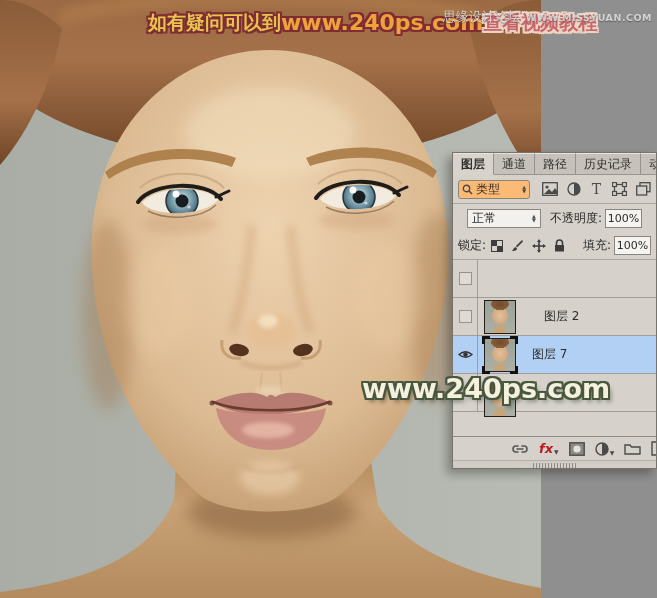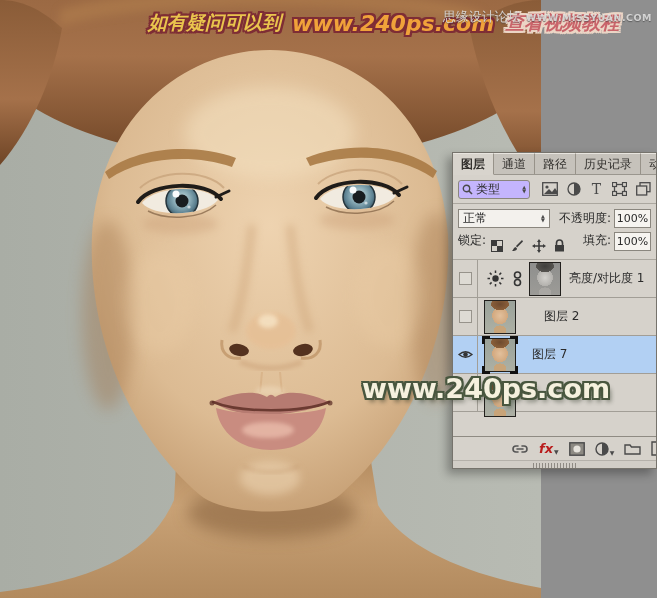--- a/index.html
+++ b/index.html
@@ -3,22 +3,22 @@
 <meta charset="utf-8">
 <style>
   * { margin:0; padding:0; box-sizing:border-box; }
   body { font-family:"DejaVu Sans","Liberation Sans",sans-serif; background:#666; }
   .stage { position:relative; width:657px; height:598px; overflow:hidden; background:#8f8f8f; }
 
   
   .photo { position:absolute; left:0; top:0; width:541px; height:598px; }
 
   
-  .top-banner { position:absolute; left:148px; top:10px; display:flex; align-items:flex-end; gap:11px;
-    font-weight:bold; white-space:nowrap; z-index:40;font-style:italic; }
+  .top-banner { position:absolute; left:148px; top:10px; display:flex; align-items:flex-start; 
+    font-weight:bold; white-space:nowrap; z-index:40; }
   .o-gold { color:#e9c44d; font-size:19px;
     text-shadow:-2px -2px 0 #7e2d35,2px -2px 0 #7e2d35,-2px 2px 0 #7e2d35,2px 2px 0 #7e2d35,0 -2px 0 #7e2d35,0 2px 0 #7e2d35,-2px 0 0 #7e2d35,2px 0 0 #7e2d35; }
   .o-url { color:#f0a23a; font-size:22px;
     text-shadow:-2px -2px 0 #7e2d35,2px -2px 0 #7e2d35,-2px 2px 0 #7e2d35,2px 2px 0 #7e2d35,0 -2px 0 #7e2d35,0 2px 0 #7e2d35,-2px 0 0 #7e2d35,2px 0 0 #7e2d35; }
   .o-red { color:#c9646a; font-size:19px;
     text-shadow:-2px -2px 0 #ecd6c6,2px -2px 0 #ecd6c6,-2px 2px 0 #ecd6c6,2px 2px 0 #ecd6c6,0 -2px 0 #ecd6c6,0 2px 0 #ecd6c6,-2px 0 0 #ecd6c6,2px 0 0 #ecd6c6; }
   .corner-mark { position:absolute; right:5px; top:8px; z-index:41; display:flex; align-items:baseline; gap:5px;
     color:rgba(228,228,228,.85); text-shadow:0 1px 1px rgba(60,60,60,.6); white-space:nowrap; }
   .corner-mark .cn { font-size:13px; font-weight:normal; }
   .corner-mark .en { font-size:9.5px; letter-spacing:.5px; font-weight:bold; }
@@ -30,34 +30,34 @@
   .panel { position:absolute; left:452px; top:152px; width:205px; height:317px; z-index:50;
     background:#d6d2cb; border:1px solid #76736c; box-shadow:-5px 5px 9px rgba(0,0,0,.3);
     font-size:12px; color:#2b2b2b; overflow:hidden; }
   .tabs { display:flex; height:22px; background:#c2beb7; border-bottom:1px solid #9a968e; }
   .tab { padding:0 8px; line-height:21px; border-right:1px solid #979289; border-top:1px solid #e8e5df;
     background:#c6c2bb; color:#33312e; white-space:nowrap; }
   .tab.active { background:#d8d4cd; font-weight:bold; border-bottom:1px solid #d8d4cd; margin-bottom:-1px; }
   .filler { flex:1; }
 
   .filter-row { height:29px; display:flex; align-items:center; padding:0 5px; gap:0; border-bottom:1px solid #aba79f; }
-  .type-combo { width:74px; height:19px; background:#c4b5fd; border:1px solid #8a867e; border-radius:3px;
+  .type-combo { width:74px; height:19px; background:#fdba74; border:1px solid #8a867e; border-radius:3px;
     display:flex; align-items:center; padding:0 3px; gap:3px; }
   .type-combo .lbl { flex:1; font-size:12px; }
   .spin { display:flex; flex-direction:column; line-height:4px; font-size:5px; color:#4a4a4a; }
   .ficons { display:flex; align-items:center; gap:9px; margin-left:12px; color:#4a4a4a; }
 
-  .blend-row { height:28px; display:flex; align-items:center; padding:0 5px; border-bottom:0; }
+  .blend-row { height:28px; display:flex; align-items:center; padding:0 14px; border-bottom:0; }
   .combo { width:110px; height:19px; background:#f3f1ed; border:1px solid #8a867e; display:flex; align-items:center; padding:0 4px; }
   .combo .lbl { flex:1; }
   .fieldlabel { margin-left:9px; white-space:nowrap; }
   .numfield { width:37px; height:19px; background:#f6f4f0; border:1px solid #8a867e; margin-left:3px;
     display:flex; align-items:center; justify-content:center; font-size:11px; flex:none; }
 
-  .lock-row { height:28px; display:flex; padding:0 5px; border-bottom:1px solid #aba79f; }
+  .lock-row { height:28px; display:flex; align-items:center; padding:0 5px; border-bottom:1px solid #aba79f; }
   .licons { display:flex; align-items:center; gap:8px; margin-left:5px; color:#3c3c3c; }
 
   .layers { height:176px; overflow:hidden; }
   .lrow { height:38px; display:flex; align-items:center; border-bottom:1px solid #a29e96; position:relative; }
   .lrow.selected { background:#b2d0f3; }
   .eye-cell { width:25px; height:100%; border-right:1px solid #a29e96; display:flex; align-items:center; justify-content:center; flex:none; }
   .eye-box { width:13px; height:13px; background:#dedbd4; border:1px solid #97938b; }
   .lcontent { display:flex; align-items:center; height:100%; flex:1; }
   .thumb { width:32px; height:34px; border:1px solid #22201d; flex:none; position:relative; }
   .thumb.color { background:
@@ -318,43 +318,20 @@
       <span class="fieldlabel">填充:</span>
       <div class="numfield">100%</div>
     </div>
 
     <div class="layers">
 
       <div class="lrow">
         <div class="eye-cell">
             <div class="eye-box"></div>
           </div>
-        <div class="lcontent">
-          <div class="adj-icons">
-            <svg width="17" height="17" viewBox="0 0 17 17">
-              <circle cx="8.5" cy="8.5" r="3.2" fill="#333"></circle>
-              <g stroke="#333" stroke-width="1.5">
-                <path d="M8.5 0.5 V3"></path>
-                  <path d="M8.5 14 V16.5"></path>
-                  <path d="M0.5 8.5 H3"></path>
-                  <path d="M14 8.5 H16.5"></path>
-                <path d="M2.8 2.8 L4.6 4.6"></path>
-                  <path d="M12.4 12.4 L14.2 14.2"></path>
-                  <path d="M14.2 2.8 L12.4 4.6"></path>
-                  <path d="M4.6 12.4 L2.8 14.2"></path>
-              </g>
-            </svg>
-            <svg width="9" height="16" viewBox="0 0 9 16">
-              <circle cx="4.5" cy="4" r="3" fill="none" stroke="#333" stroke-width="1.6"></circle>
-              <circle cx="4.5" cy="11.5" r="3" fill="none" stroke="#333" stroke-width="1.6"></circle>
-            </svg>
-          </div>
-          <div class="thumb gray"></div>
-          <span class="lname">亮度/对比度 1</span>
-        </div>
       </div>
 
       <div class="lrow">
         <div class="eye-cell">
             <div class="eye-box"></div>
           </div>
         <div class="lcontent" style="padding-left:6px;gap:20px;">
           <div class="thumb color"></div>
           <span class="lname">图层 2</span>
         </div>

